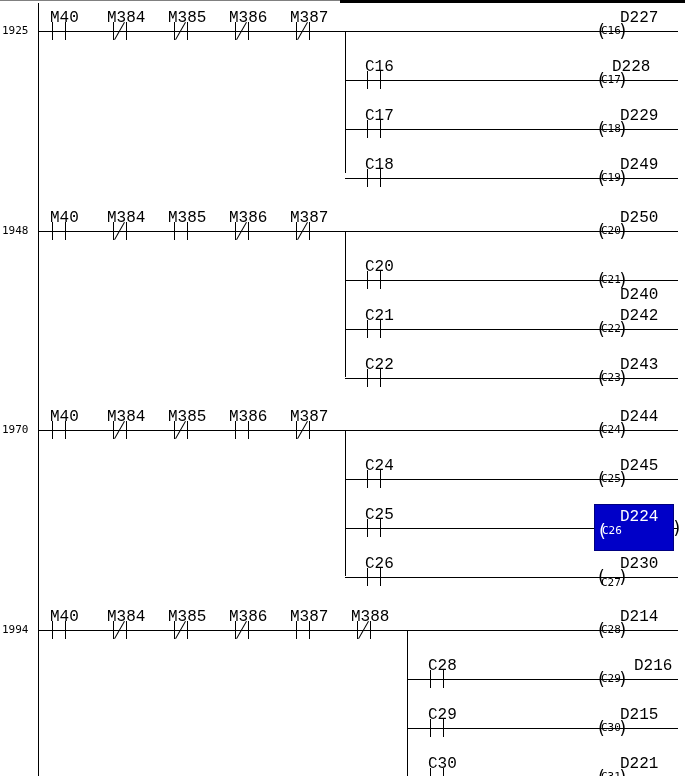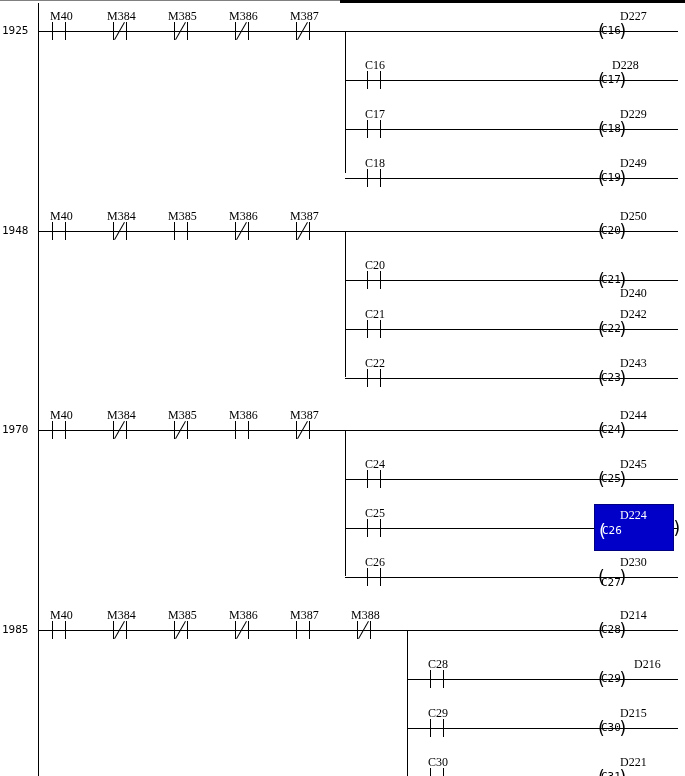--- a/index.html
+++ b/index.html
@@ -82,22 +82,22 @@
   }
   .rungnum {
     position: absolute;
     font-family: "DejaVu Sans Mono", monospace;
     font-size: 11px;
     color: #000000;
     white-space: nowrap;
   }
   .devname {
     position: absolute;
-    font-family: Liberation Serif, serif;
-    font-size: 12px;
+    font-family: Liberation Mono, monospace;
+    font-size: 16px;
     color: #000000;
     white-space: nowrap;
   }
   .selbox {
     position: absolute;
     background: #0000c8;
     border: 1px solid #000080;
   }
   .selbox .devname,
   .selbox .coil {
@@ -368,21 +368,21 @@
     <div class="bar left"></div>
       <div class="bar right"></div>
   </div>
   <div class="devname" style="left:620px; top:555px;">D230</div>
   <div class="coil" style="left:596px; top:568px;">
     <span class="paren-l">(</span>
     <span class="label" style="left:5px; top:9px;">C27</span>
     <span class="paren-r">)</span>
   </div>
 
-  <div class="rungnum" style="left:2px; top:623px;">1985</div>
+  <div class="rungnum" style="left:2px; top:623px;">1994</div>
   <div class="hline" style="left:38px; top:630px; width:640px;"></div>
 
   <div class="devname" style="left:50px; top:608px;">M40</div>
   <div class="contact" style="left:48px; top:621px;">
     <div class="bar left"></div>
       <div class="bar right"></div>
   </div>
   <div class="devname" style="left:107px; top:608px;">M384</div>
   <div class="contact" style="left:109px; top:621px;">
     <div class="bar left"></div>

